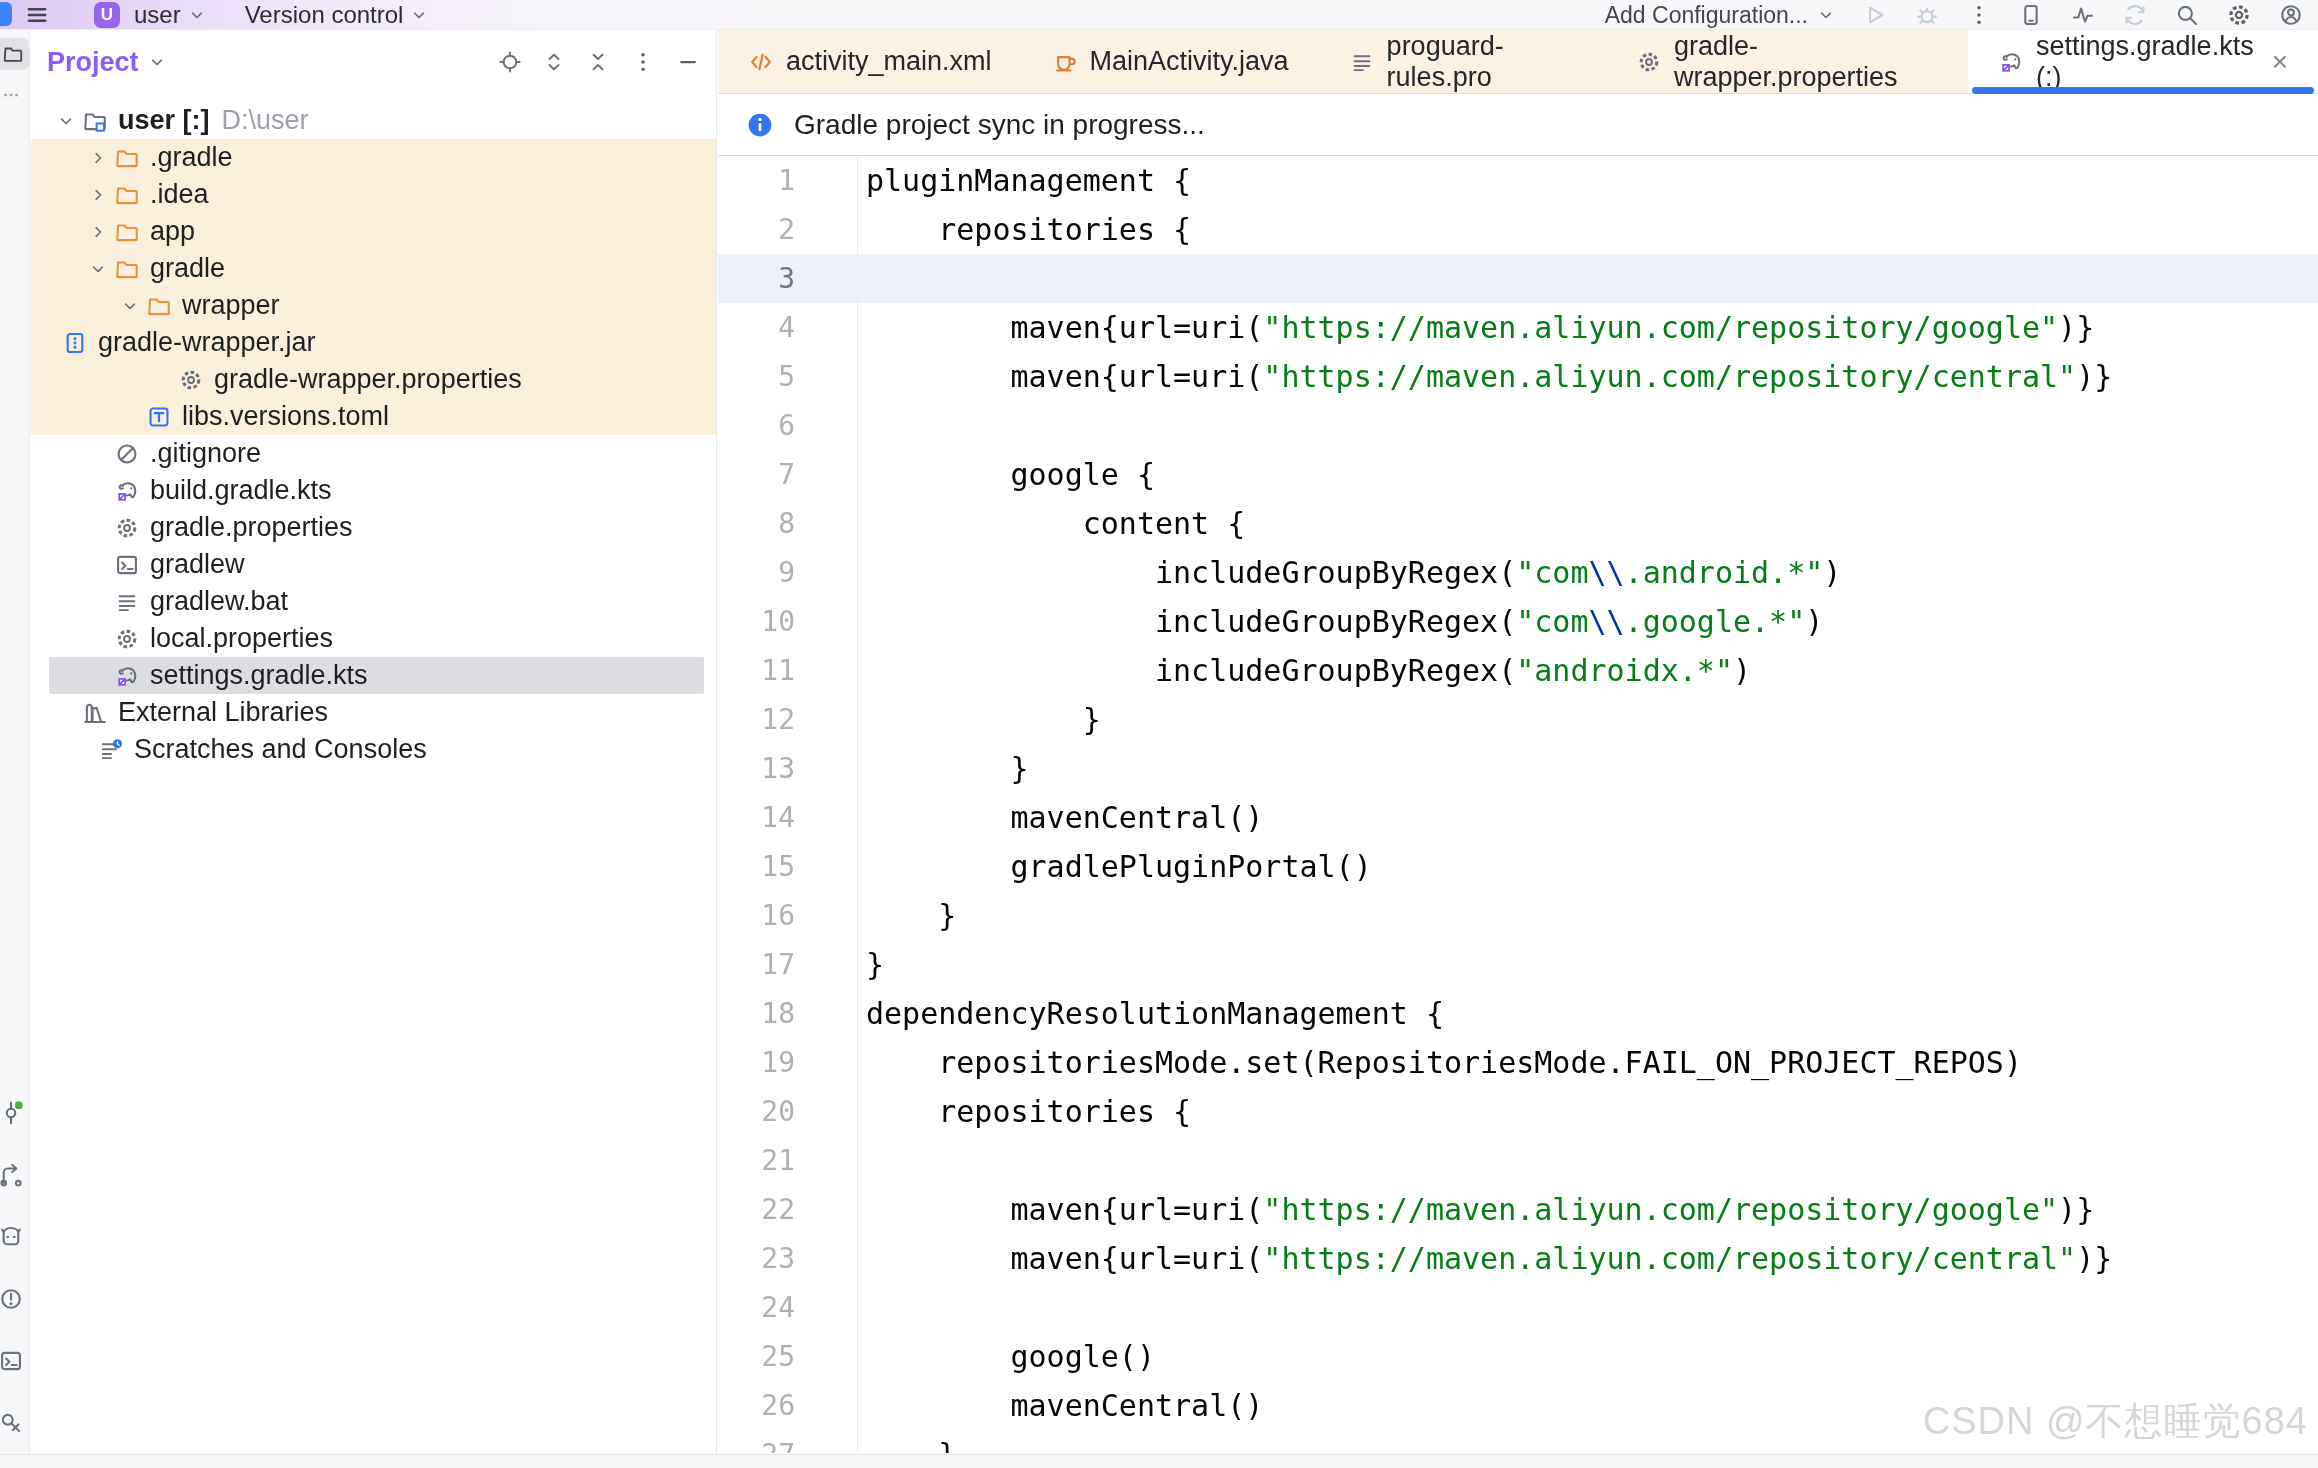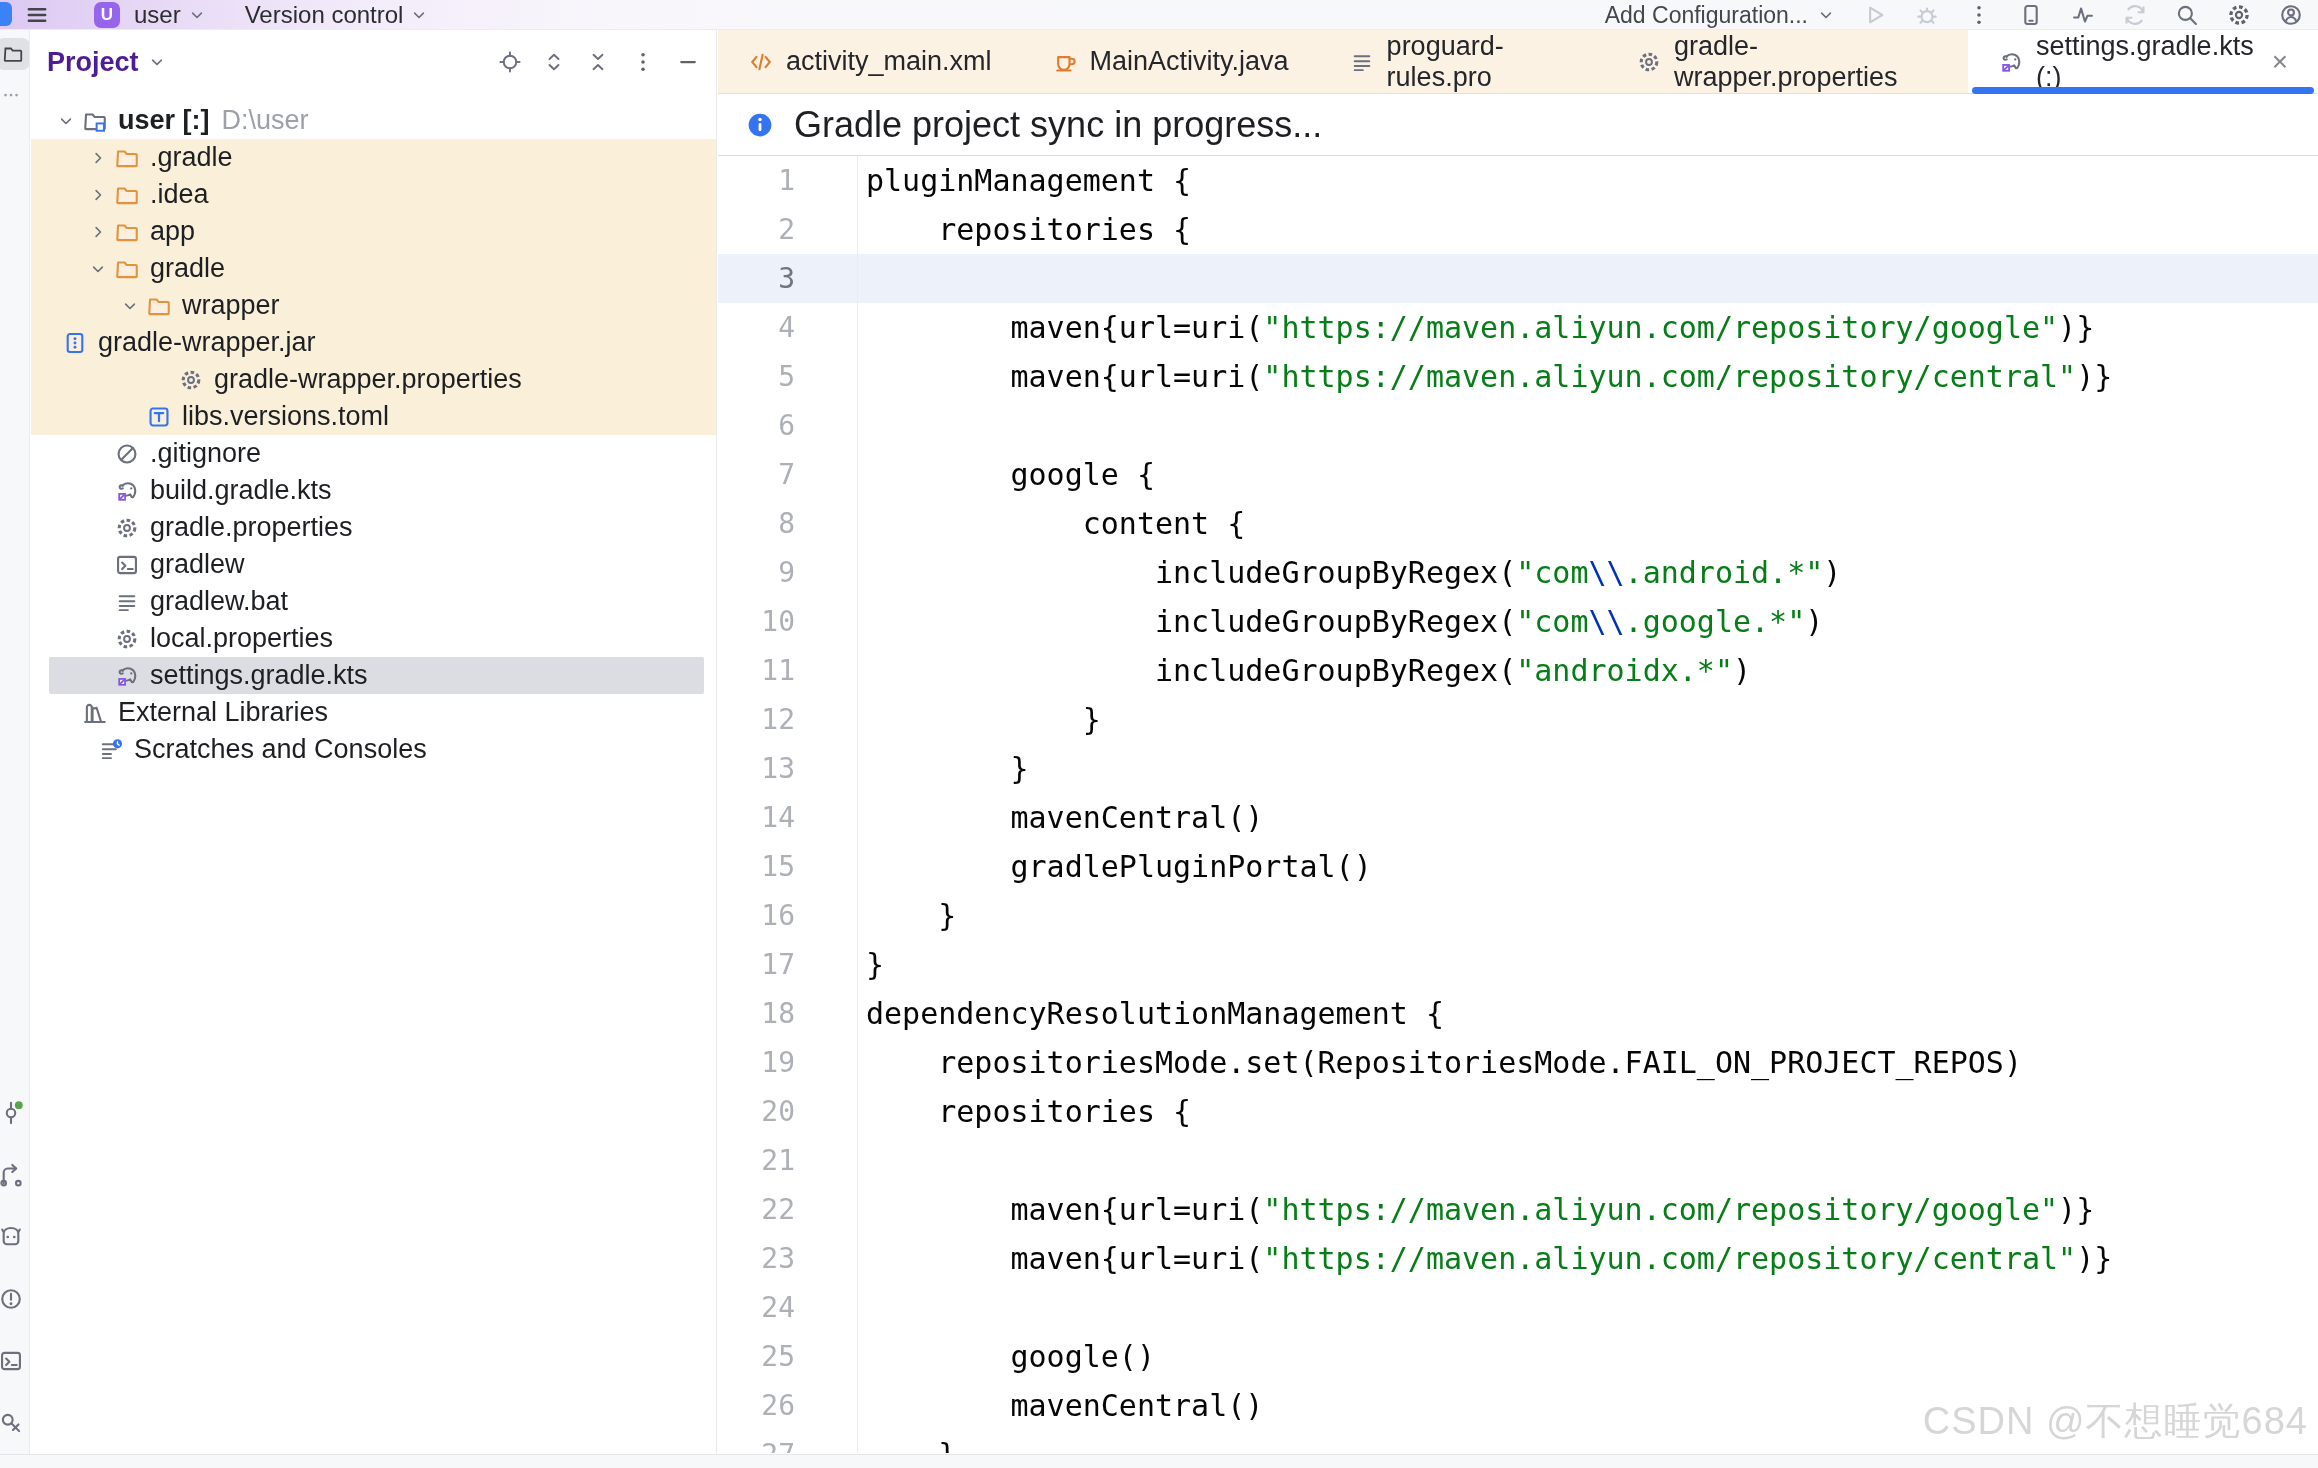--- a/index.html
+++ b/index.html
@@ -26,41 +26,41 @@
             border-right:1px solid #ebecf0; overflow:hidden; }
   .stripe .pill { width:34px; height:32px; margin:8px 0 0 -4px; background:#dfe1e5; border-radius:8px;
                   display:flex; align-items:center; justify-content:center; }
   .stripe .s-ic { width:34px; margin-left:-6px; display:flex; justify-content:center; margin-top:0; }
   .stripe .topgrp { display:flex; flex-direction:column; gap:14px; }
   .stripe .botgrp { position:absolute; bottom:18px; left:0; display:flex; flex-direction:column; gap:36px; }
 
   
   .panel { position:absolute; left:31px; top:30px; width:686px; height:1424px; background:#fff; border-right:1px solid #e8e9eb; }
   .panel-header { height:64px; display:flex; align-items:center; padding:0 16px; }
-  .panel-title { font-size:27px; font-weight:700; color:#4c1d95; display:flex; align-items:center; gap:8px; }
+  .panel-title { font-size:27px; font-weight:700; color:#8b5cf6; display:flex; align-items:center; gap:8px; }
   .panel-actions { margin-left:auto; display:flex; align-items:center; gap:20px; }
   .tree { padding-top:8px; }
   .tree-row { height:37px; display:flex; align-items:center; font-size:27px; color:#1d1f23; cursor:default; }
   .tree-row .chev { width:30px; flex:0 0 30px; display:flex; justify-content:center; }
   .tree-row .ti { width:28px; flex:0 0 28px; display:flex; justify-content:center; margin-right:9px; }
   .tree-row .lbl { white-space:nowrap; }
   .tree-row .lbl.b { font-weight:700; }
   .tree-row .sec { color:#9da0a8; margin-left:12px; white-space:nowrap; }
   .tree-row.hl { background:#faf0da; }
   .tree-row.sel { background:#dbdde2; border-radius:2px; margin:0 12px 0 18px; }
 
   
   .editor-col { position:absolute; left:718px; top:30px; width:1600px; height:1424px; background:#fff; }
   .tabbar { height:64px; background:#fbf2e3; display:flex; align-items:stretch; border-bottom:1px solid #e5e2da; }
   .tab { display:flex; align-items:center; gap:12px; padding:0 30px; font-size:27px; color:#24262b; position:relative; cursor:pointer; }
   .tab.active { background:#fff; }
   .tab.active::after { content:""; position:absolute; left:4px; right:4px; bottom:-1px; height:7px; background:#3574f0; border-radius:4px; }
   .tab .close { color:#84878d; font-size:28px; margin-left:6px; line-height:1; }
   .notif { height:62px; background:#fff; border-bottom:1px solid #d8dce3; display:flex; align-items:center; padding-left:28px; gap:20px; }
-  .notif .txt { font-size:36px; color:#1d1f23; }
+  .notif .txt { font-size:28px; color:#1d1f23; }
 
   .code-area { position:relative; height:1297px; overflow:hidden; background:#fff; }
   .line { display:flex; height:49px; align-items:center; }
   .gutter { flex:0 0 140px; text-align:right; padding-right:62px; font-family:"DejaVu Sans Mono", monospace;
             font-size:28px; color:#adb0b6; border-right:1px solid #ebecee; height:49px; line-height:49px; }
   .src { font-family:"DejaVu Sans Mono", monospace; font-size:30px; color:#060606; white-space:pre;
          padding-left:8px; height:49px; line-height:49px; }
   .line.caret { background:#edf1f9; }
   .line.caret .gutter { color:#71757c; }
   .str { color:#067d17; }

